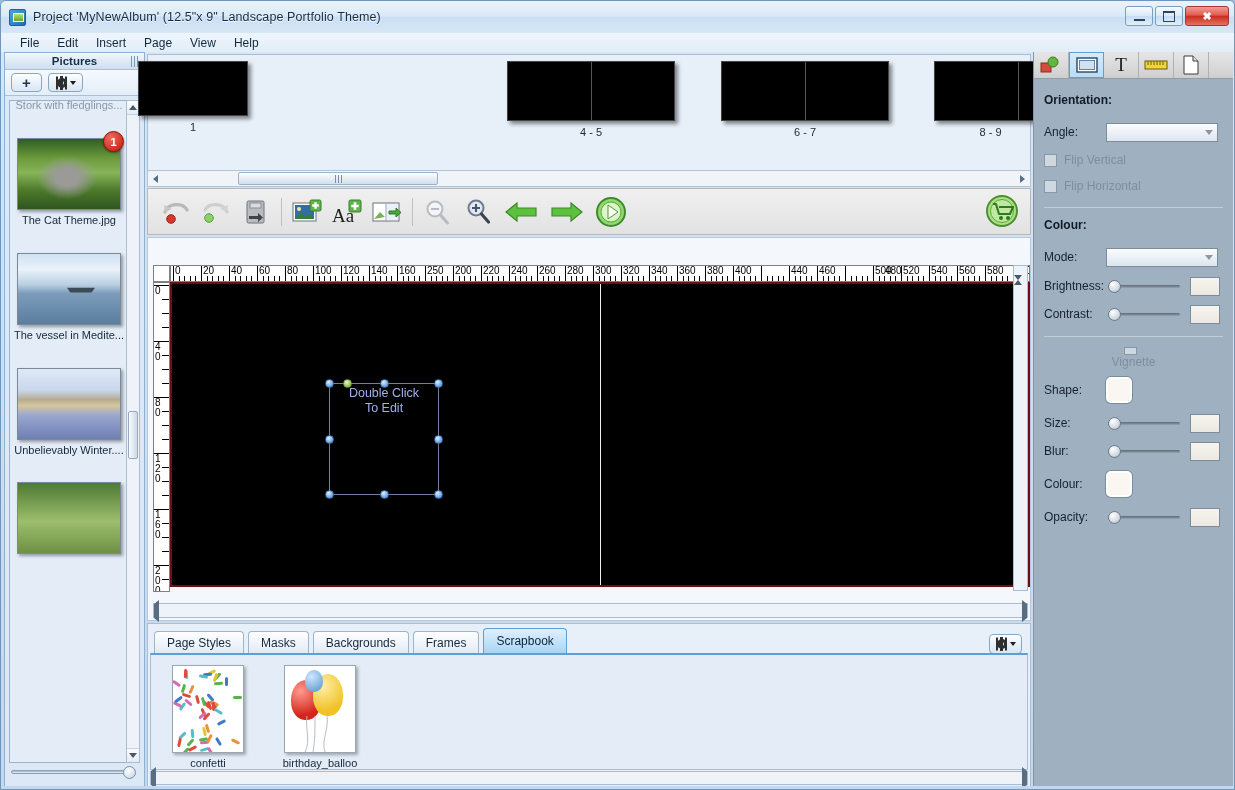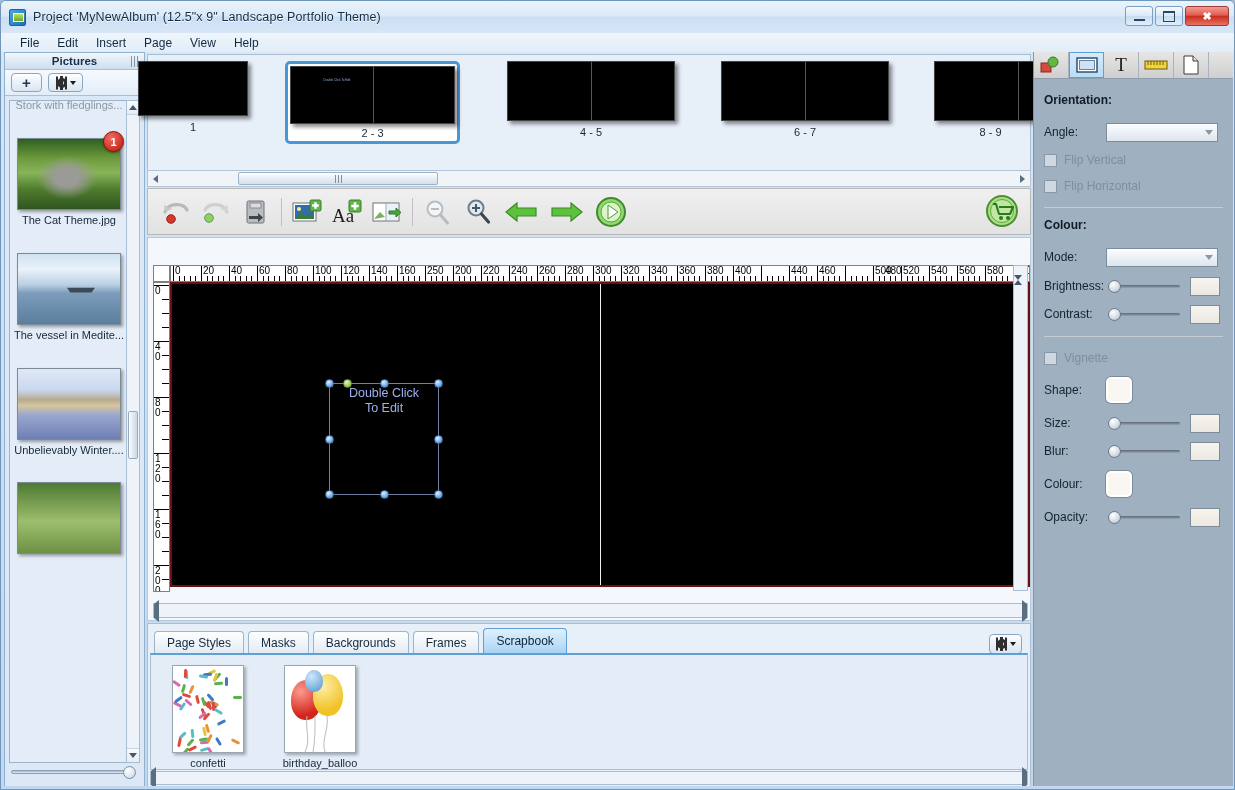--- a/index.html
+++ b/index.html
@@ -405,27 +405,20 @@
     </div>
   </div>
 
   <div class="pagestrip">
     <div class="pagerow">
       <div class="pagethumb" style="left:-10px;width:110px;">
         <div class="sheet" style="width:110px;height:55px;"></div>
         <div class="plabel">1</div>
       </div>
 
-      <div class="pagethumb sel" style="left:137px;width:175px;">
-        <div class="sheet spread" style="width:165px;height:58px;">
-          <div class="minitext">Double Click
-To Edit</div>
-        </div>
-        <div class="plabel" style="margin-top:3px;">2 - 3</div>
-      </div>
 
       <div class="pagethumb" style="left:359px;width:168px;">
         <div class="sheet spread" style="width:168px;height:60px;"></div>
         <div class="plabel">4 - 5</div>
       </div>
 
       <div class="pagethumb" style="left:573px;width:168px;">
         <div class="sheet spread" style="width:168px;height:60px;"></div>
         <div class="plabel">6 - 7</div>
       </div>
@@ -954,21 +947,21 @@
         <span class="rlabel">Contrast:</span>
         <span class="sl">
           <span class="t"></span>
           <span class="k"></span>
         </span>
         <span class="numbox"></span>
       </div>
 
       <div class="divider"></div>
 
-      <div class="rrow" style="height:22px;">
+      <div class="rrow" style="height:22px;flex-direction:column;">
         <span class="chk"></span>
         <span class="rlabel dim" style="width:auto;">Vignette</span>
       </div>
 
       <div class="rrow" style="height:34px;">
         <span class="rlabel">Shape:</span>
         <span class="swatch"></span>
       </div>
 
       <div class="sliderrow">

